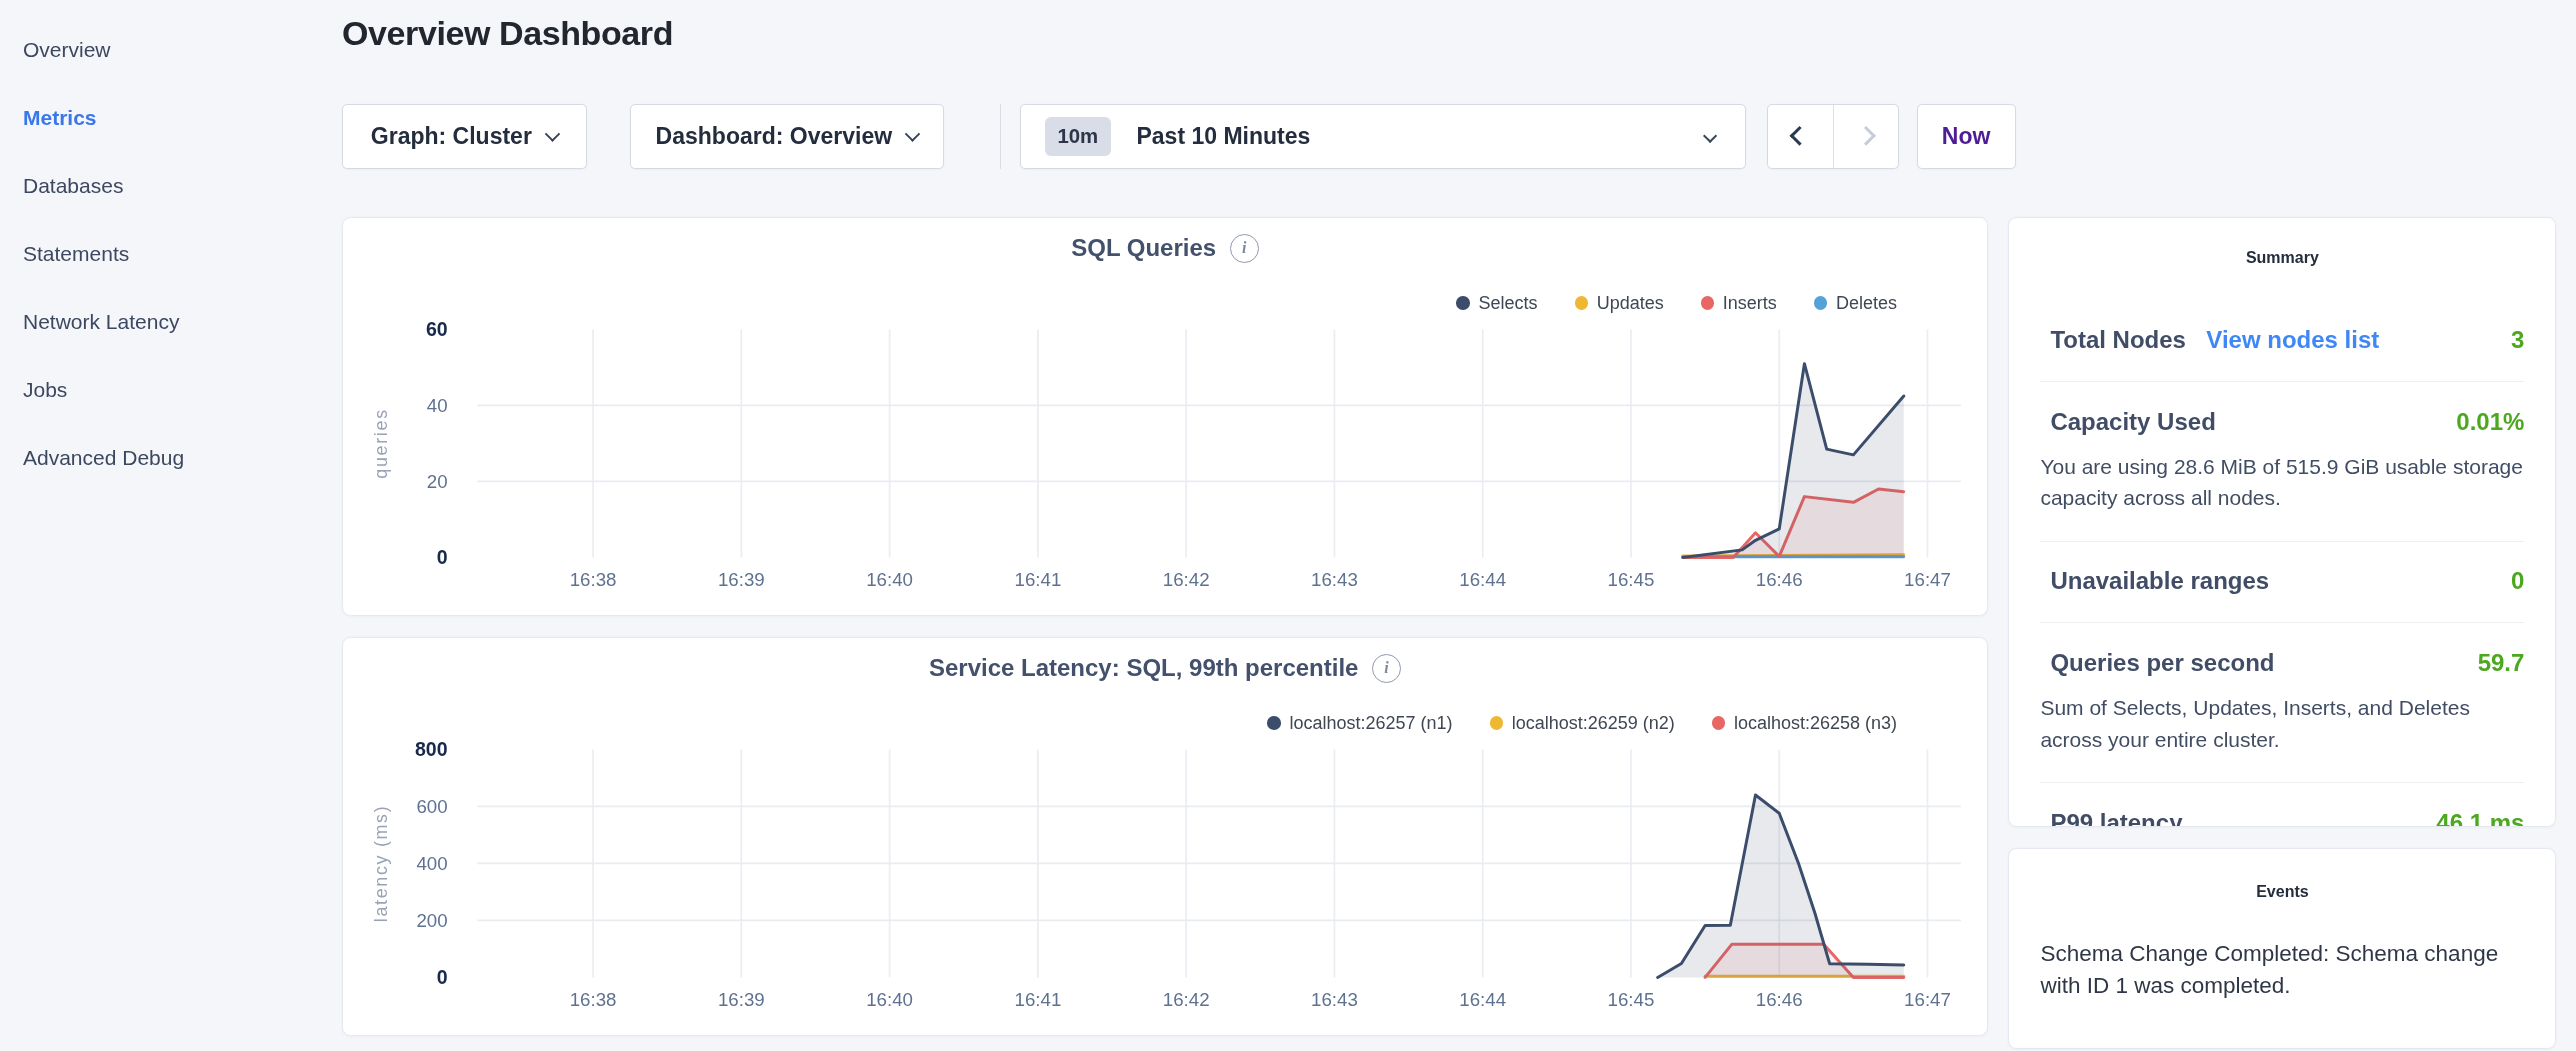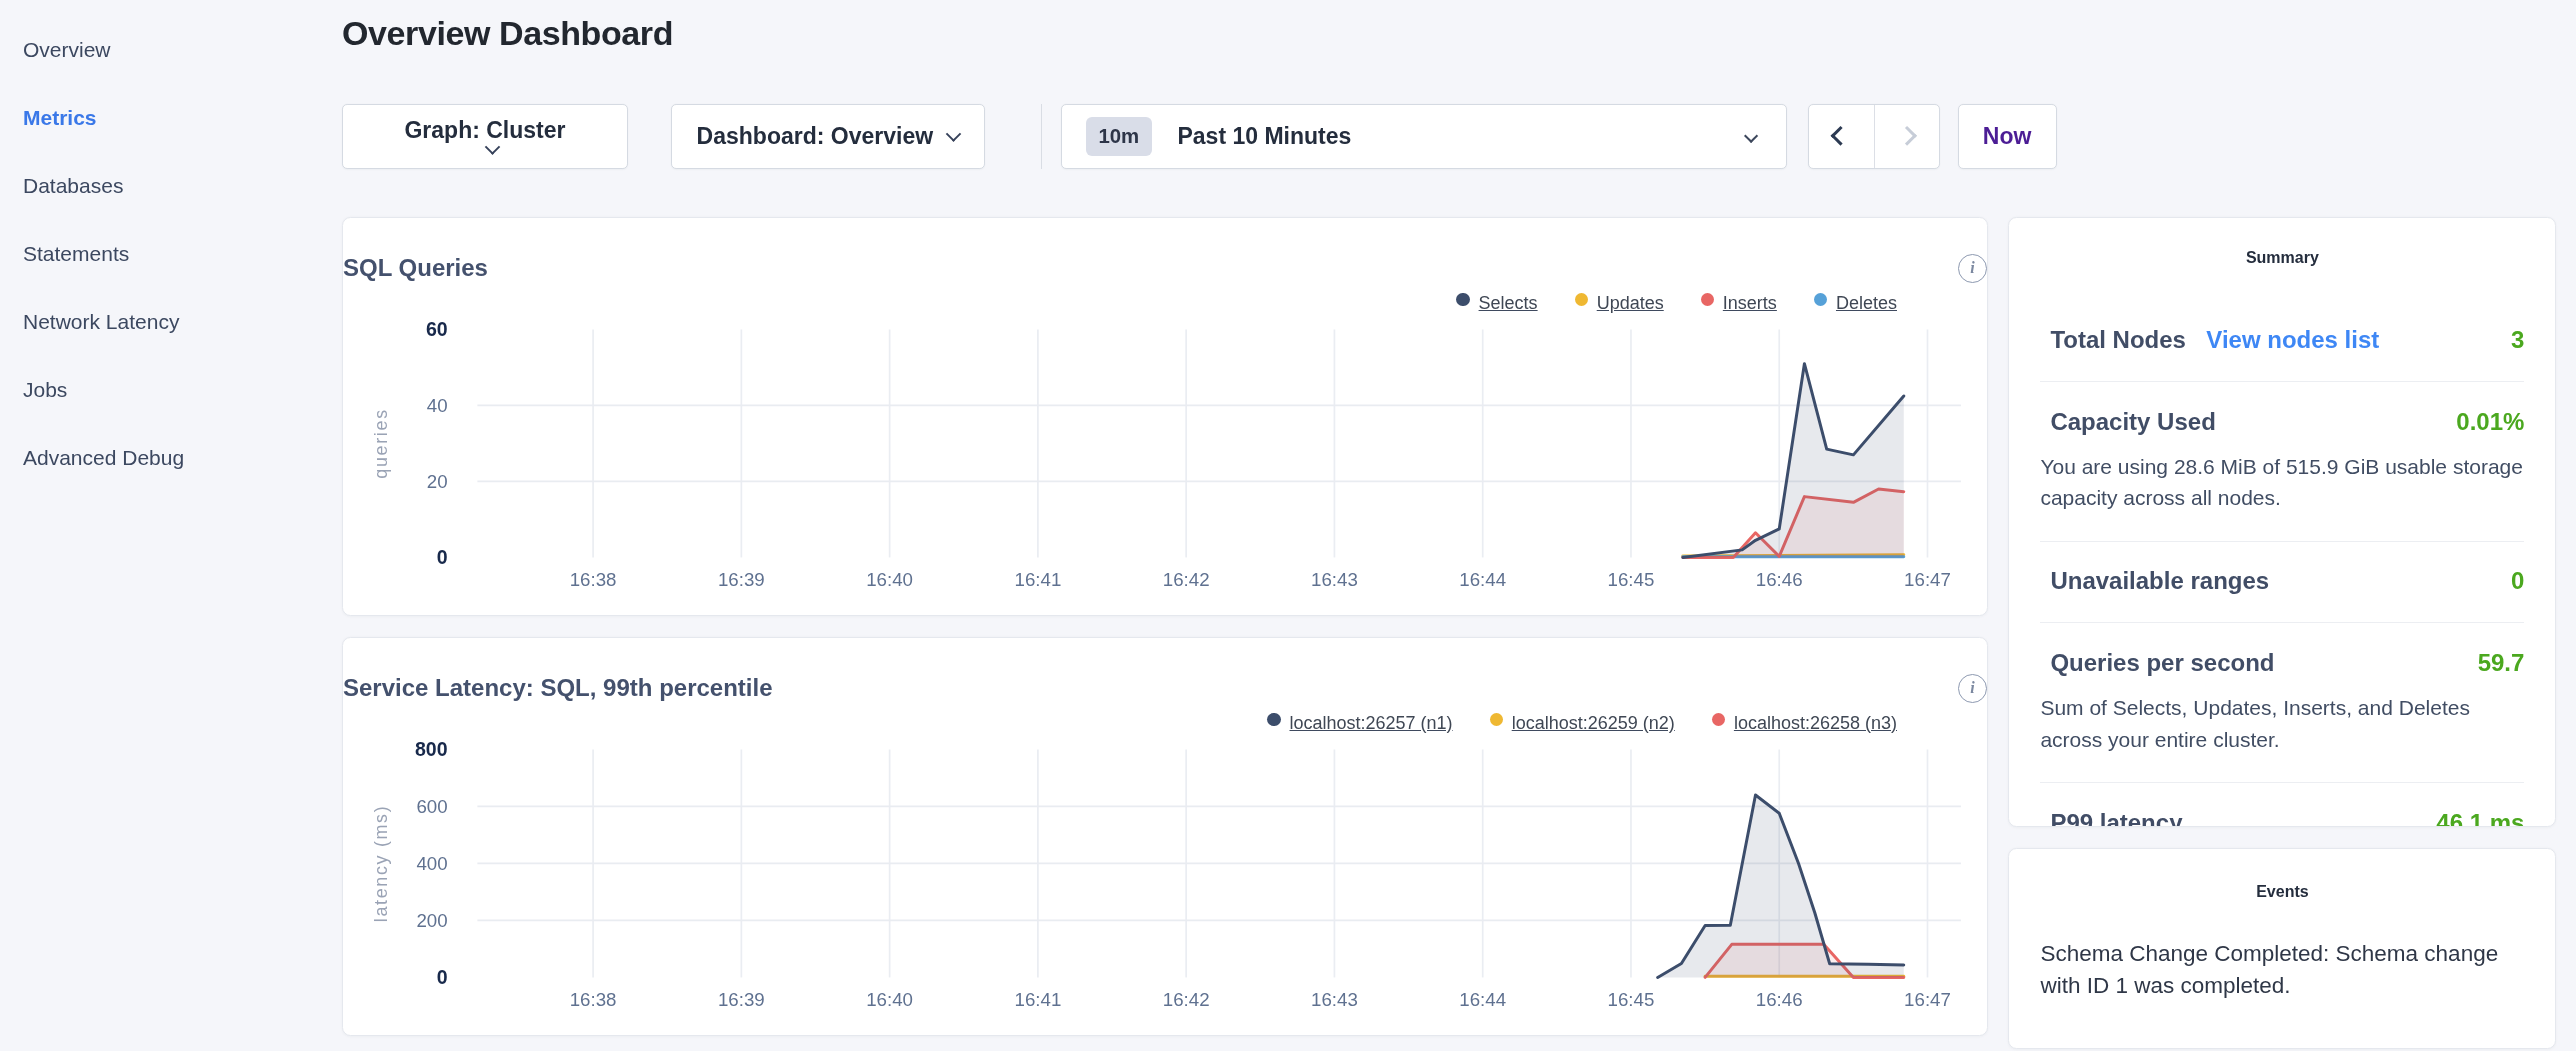--- a/index.html
+++ b/index.html
@@ -24,21 +24,21 @@
   h1.page-title { margin-top:13.6px; font-size:34px; font-weight:700; color:#22272f; letter-spacing:-0.4px; }
 
   
   .toolbar { margin-top:51px; height:65px; display:flex; align-items:center; }
   .btn {
     height:65px; background:#fff; border:0.9px solid #d5dae2; border-radius:5.1px;
     display:flex; align-items:center; justify-content:center;
     font-size:23px; font-weight:700; color:#242d3d; cursor:pointer;
     box-shadow:0 0.9px 1.7px rgba(30,40,60,0.04);
   }
-  .btn-graph { width:286px;flex-direction:column; }
+  .btn-graph { width:245px; }
   .btn-dashboard { width:314px; margin-left:43px; }
   .chev {
     display:inline-block; width:11px; height:11px;
     border-right:2.6px solid #36415a; border-bottom:2.6px solid #36415a;
     transform:rotate(45deg) translate(-1.7px,-1.7px); margin-left:15.3px;
   }
   .toolbar-divider { width:0.9px; height:65px; background:#d9dde4; margin-left:56px; }
   .time-picker {
     margin-left:18.7px; width:726px; height:65px; background:#fff;
     border:0.9px solid #d5dae2; border-radius:5.1px; display:flex; align-items:center;
@@ -63,32 +63,32 @@
   .charts-col { width:1646px; }
   .side-col { width:548px; margin-left:20.4px; }
   .card {
     background:#fff; border:0.9px solid #e5e8ee; border-radius:8.5px;
     box-shadow:0 0.9px 2.6px rgba(30,40,60,0.04);
   }
 
   
   .chart-card { position:relative; width:1646px; height:399px; overflow:hidden; }
   .chart-card + .chart-card { margin-top:21px; }
-  .chart-title-row { position:absolute; top:36px; left:0; width:100%; display:flex; align-items:center; justify-content:space-between; gap:13.6px; }
+  .chart-title-row { position:absolute; top:16px; left:0; width:100%; display:flex; align-items:center; justify-content:center; gap:13.6px; }
   .chart-title { font-size:24px; font-weight:700; color:#44516d; }
   .info-icon {
     width:29px; height:29px; border:1.7px solid #8d99b0; border-radius:50%;
     display:flex; align-items:center; justify-content:center;
     font-size:16px; font-weight:700; color:#7b88a0; cursor:pointer;
     font-family:"Liberation Serif", serif; font-style:italic;
   }
   .chart-legend {
     position:absolute; top:75px; right:90px; display:flex; gap:37px; align-items:center;
   }
-  .legend-item { display:flex; align-items:flex-start; gap:8.5px;text-decoration:underline; }
+  .legend-item { display:flex; align-items:center; gap:8.5px; }
   .legend-dot { width:13.6px; height:13.6px; border-radius:50%; }
   .legend-label { font-size:18px; color:#3f4754; }
   .chart-svg { position:absolute; left:0; top:0; width:1646px; height:399px; }
   .chart-svg text { font-family:"Liberation Sans", sans-serif; }
   .chart-svg .xt { font-size:22px; fill:#5f7190; }
   .chart-svg .yt { font-size:22px; fill:#5f7190; }
   .chart-svg .ytb { font-size:23px; fill:#18294b; font-weight:700; }
   .chart-svg .yl { font-size:21px; fill:#9aa3b5; letter-spacing:2px; }
 
   

